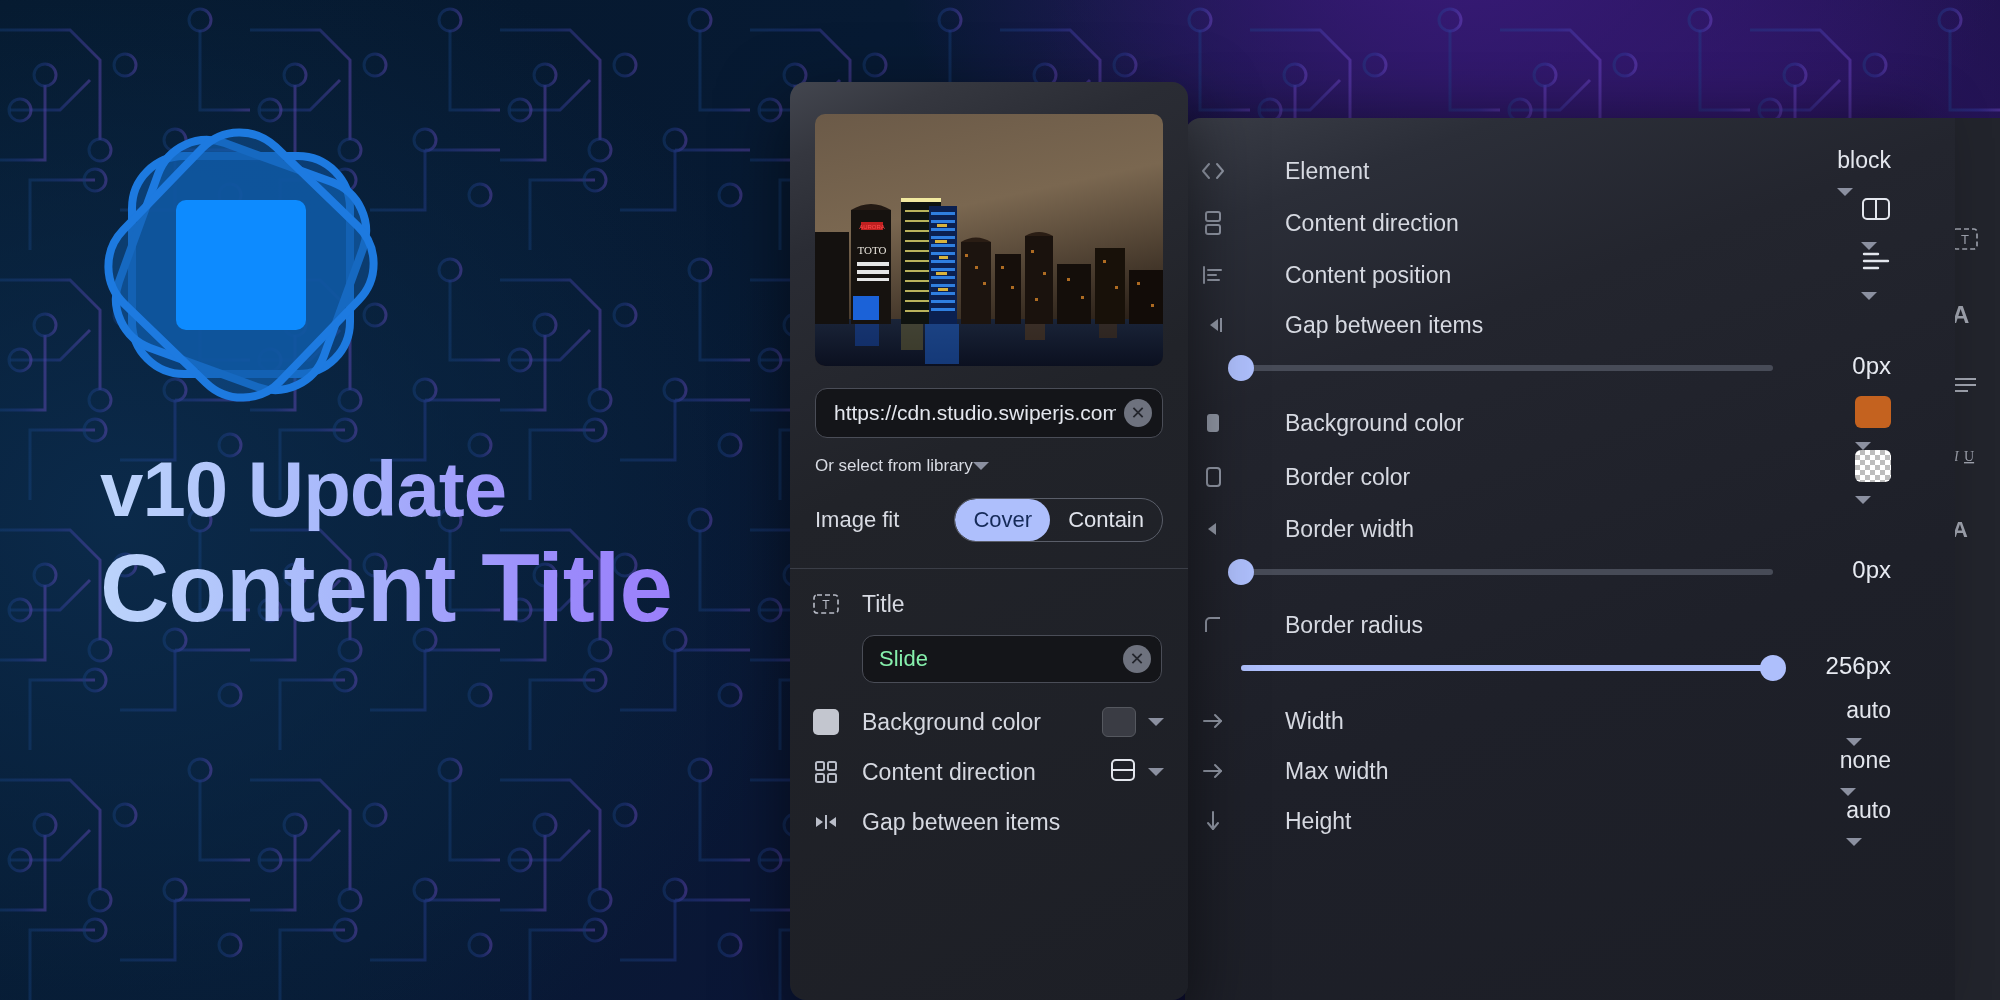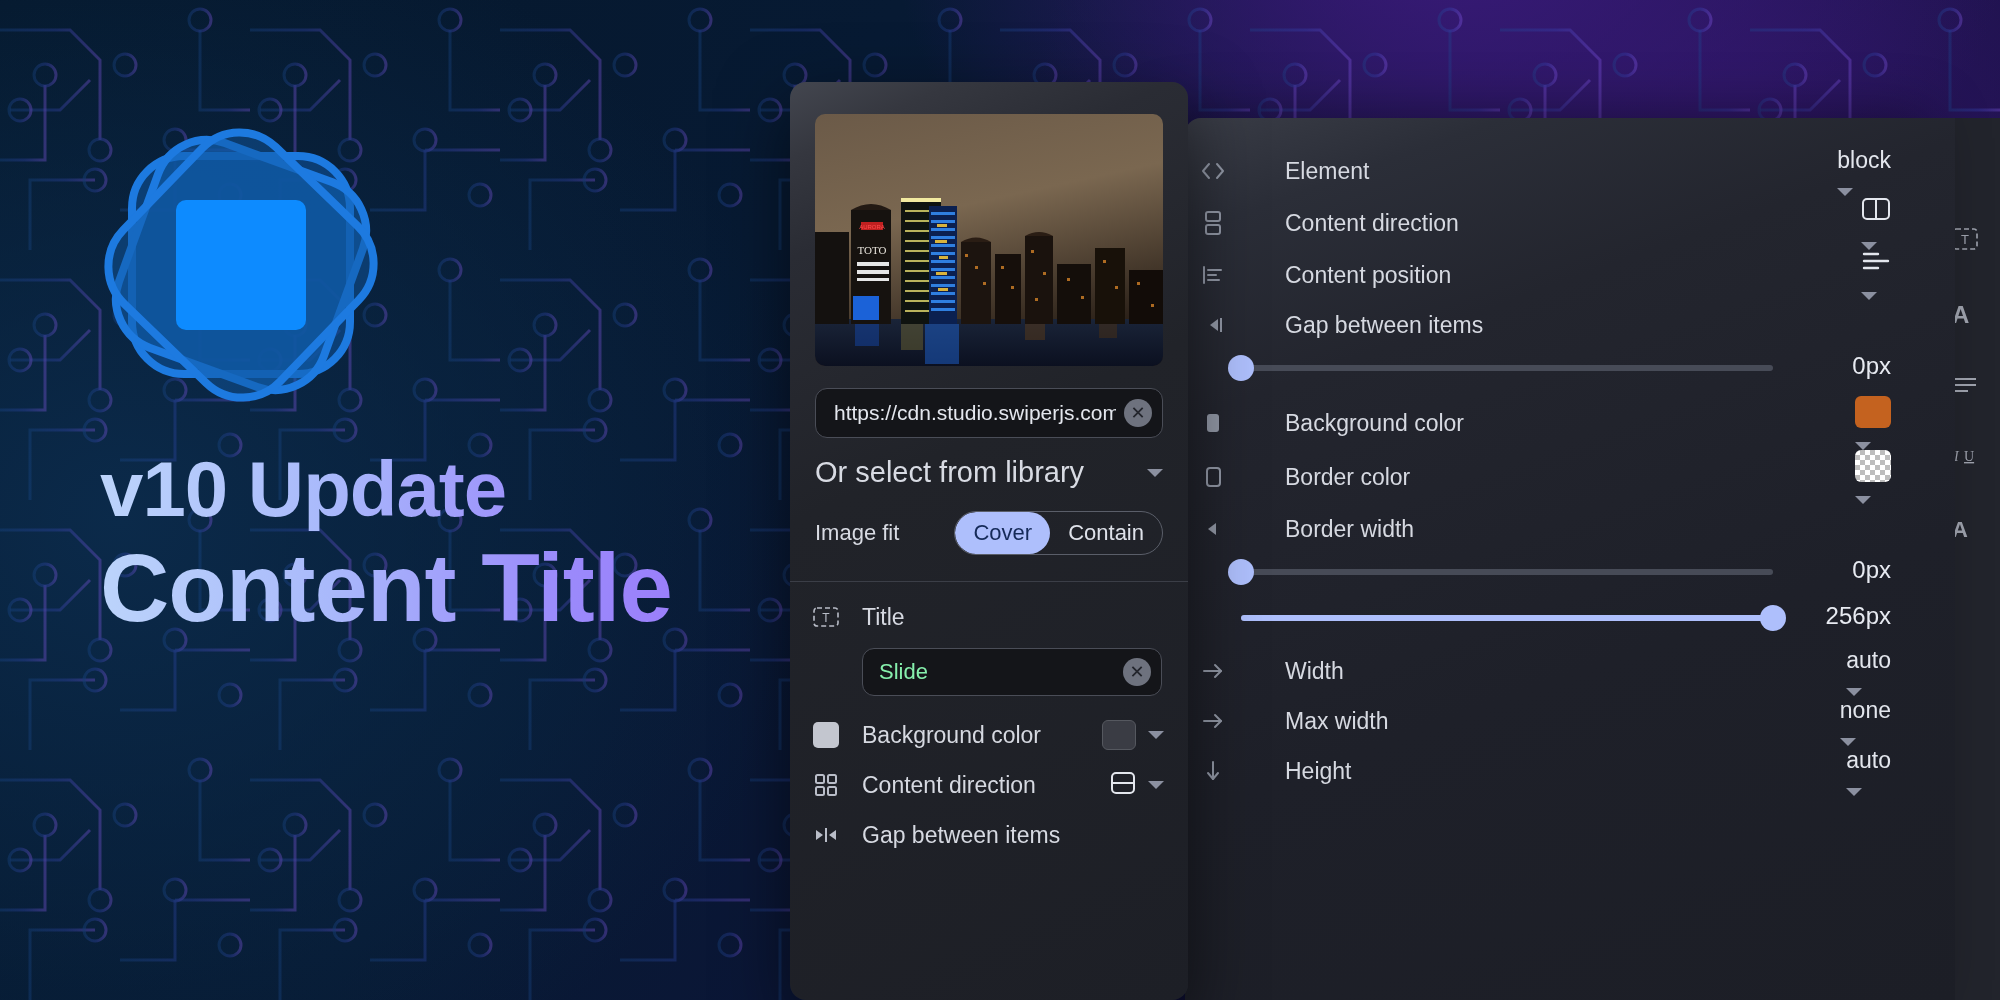--- a/index.html
+++ b/index.html
@@ -110,22 +110,22 @@
     background:#141519; border:1px solid #4a4d57; border-radius:12px;
     display:flex; align-items:center; padding:0 10px 0 18px; gap:8px;
   }
   .url-text { flex:1 1 auto; color:#e4e7ee; font-size:21px; white-space:nowrap; overflow:hidden; }
   .clear-btn {
     width:28px;height:28px;border-radius:50%;background:#6e727e;
     display:flex;align-items:center;justify-content:center;color:#23252c;font-size:18px;line-height:1;
     flex:0 0 28px;
   }
   .lib-row {
-    margin:18px auto 0; width:348px; display:flex; align-items:center; justify-content:space-between;
-    color:#d8dbe3; font-size:29px;
+    margin:18px auto 0; width:348px; display:flex; align-items:center; justify-content:flex-start;
+    color:#d8dbe3; font-size:17px;
   }
   .fit-row {
     margin:22px auto 0; width:348px; display:flex; align-items:center; justify-content:space-between;
   }
   .fit-label { color:#d8dbe3; font-size:22px; }
   .seg {
     display:flex; border:1px solid #5a5e69; border-radius:22px; overflow:hidden; height:44px; align-items:stretch;
   }
   .seg-opt { display:flex;align-items:center;justify-content:center; padding:0 18px; font-size:22px; color:#dfe2ea; }
   .seg-opt.active { background:#aebffc; color:#152a58; border-radius:22px; }
@@ -339,20 +339,28 @@
     </div>
     <div class="slider-row">
       <span class="slider-wrap">
         <span class="track"></span>
         <span class="track-fill" style="width:0%"></span>
         <span class="knob" style="left:0%"></span>
       </span>
       <span class="slider-value">0px</span>
     </div>
 
+    <div class="prow">
+      <span class="prow-icon">
+        <svg width="22" height="22" viewBox="0 0 22 22" fill="none" stroke="#9298a6" stroke-width="2">
+            <path d="M4 18 V8 a4 4 0 0 1 4 -4 h10"></path>
+          </svg>
+      </span>
+      <span class="prow-label">Border radius</span>
+    </div>
     <div class="slider-row">
       <span class="slider-wrap">
         <span class="track"></span>
         <span class="track-fill" style="width:100%"></span>
         <span class="knob" style="left:100%"></span>
       </span>
       <span class="slider-value">256px</span>
     </div>
 
     <div class="prow">

